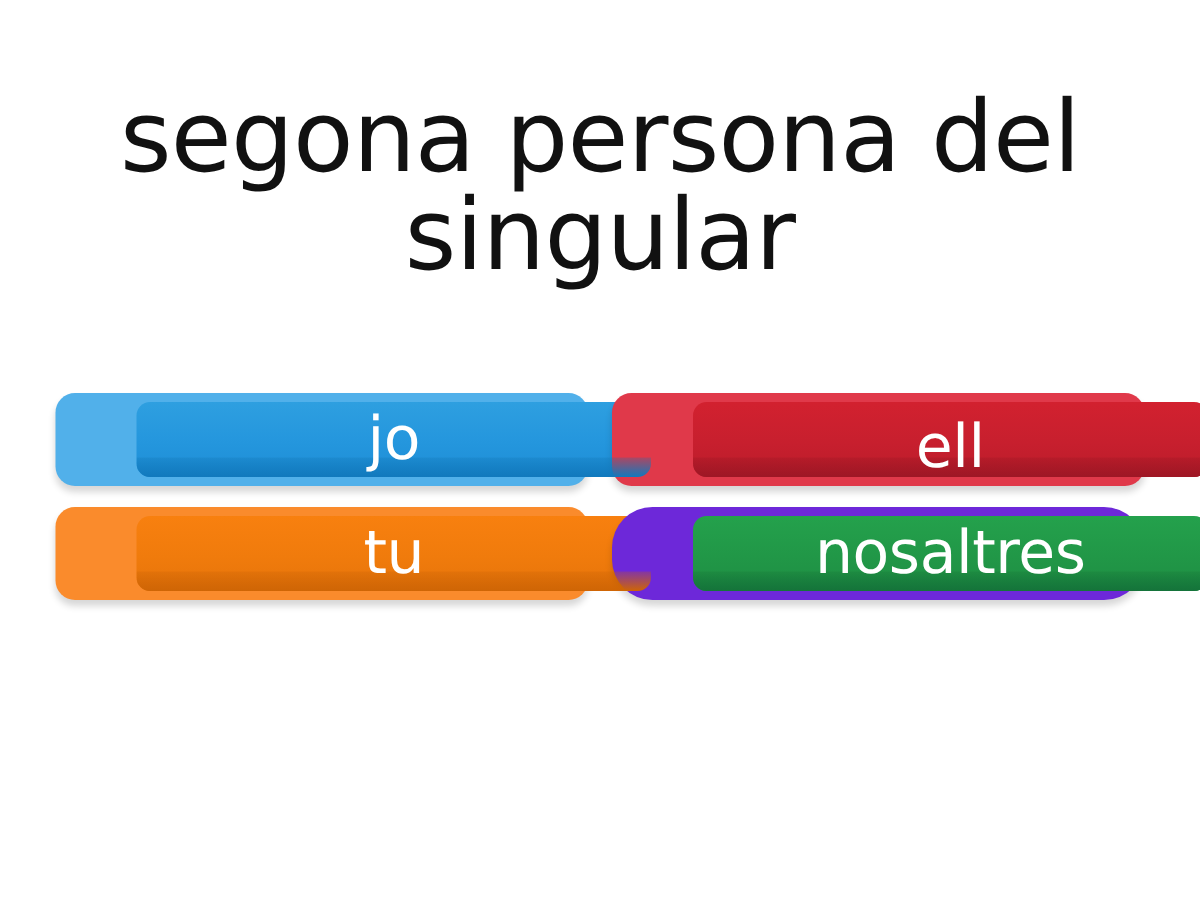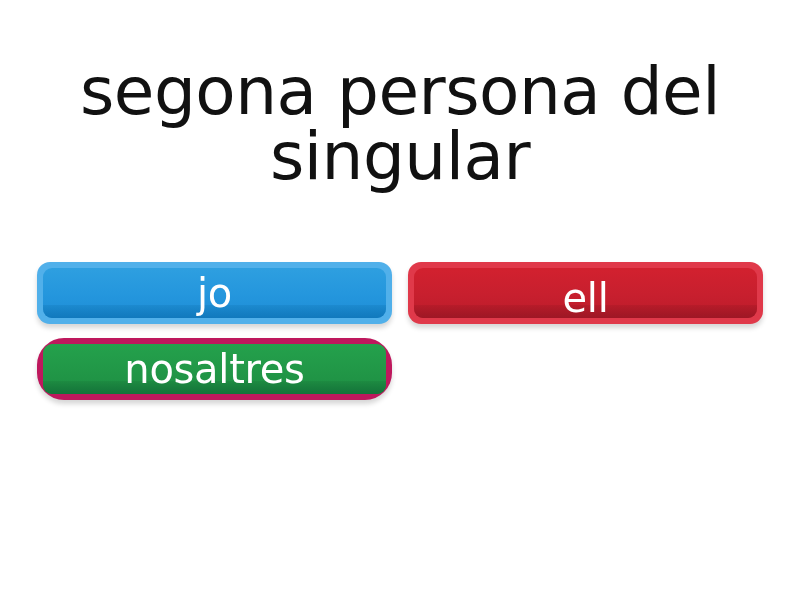--- a/index.html
+++ b/index.html
@@ -70,20 +70,21 @@
 
   .answer-face {
     position: relative;
     width: 100%;
     height: 100%;
     border-radius: 9px;
     display: flex;
     align-items: center;
     justify-content: center;
     overflow: hidden;
+    margin-left: 48px;
   }
 
   .answer-label {
     position: relative;
     z-index: 2;
     font-family: "DejaVu Sans", "Liberation Sans", sans-serif;
     font-size: 40px;
     font-weight: 400;
     color: #ffffff;
     letter-spacing: -0.3px;
@@ -134,21 +135,21 @@
   }
   .btn-orange .answer-face {
     background: linear-gradient(to bottom, #f8800f 0%, #f07b0c 55%, #e6740a 100%);
   }
   .btn-orange .answer-face::after {
     background: linear-gradient(to bottom, rgba(200,97,5,0.25), #cf6505);
   }
 
   
   .btn-green {
-    background: #be185d;
+    background: #6d28d9;
     box-shadow: 0 4px 5px rgba(0,0,0,0.16);
     border-radius: 27px;
   }
   .btn-green .answer-face {
     background: linear-gradient(to bottom, #24a14c 0%, #219747 55%, #1e8e43 100%);
   }
   .btn-green .answer-face::after {
     background: linear-gradient(to bottom, rgba(22,115,53,0.25), #14733a);
   }
 </style>
@@ -168,20 +169,25 @@
         <span class="answer-label">jo</span>
       </div>
     </div>
 
     <div class="answer-button btn-red">
       <div class="answer-face">
         <span class="answer-label">ell</span>
       </div>
     </div>
 
+    <div class="answer-button btn-orange">
+      <div class="answer-face">
+        <span class="answer-label">tu</span>
+      </div>
+    </div>
 
     <div class="answer-button btn-green">
       <div class="answer-face">
         <span class="answer-label">nosaltres</span>
       </div>
     </div>
 
   </div>
 </div>
 

